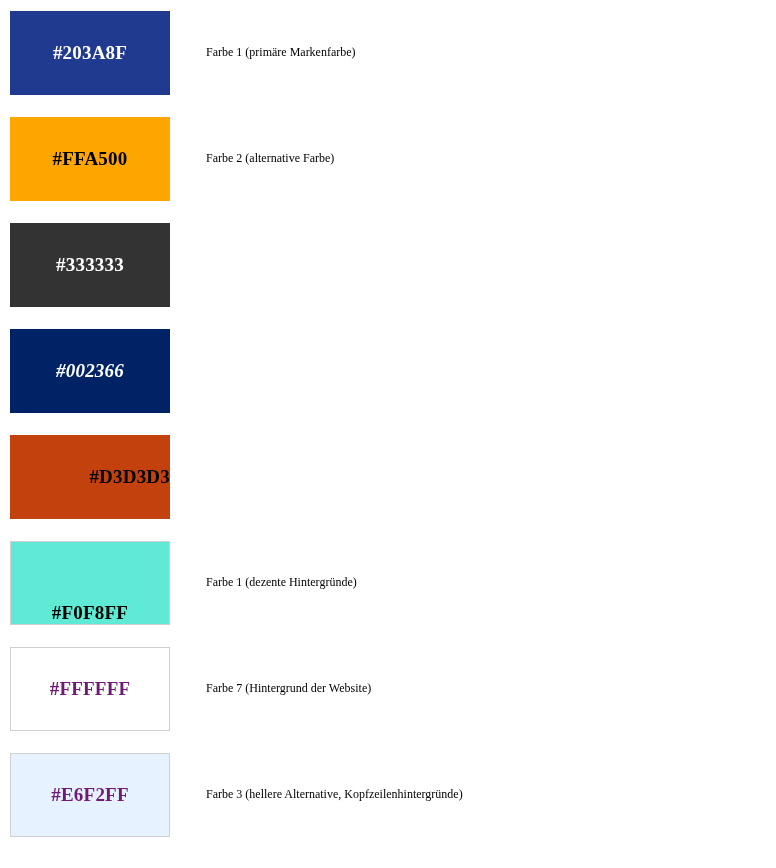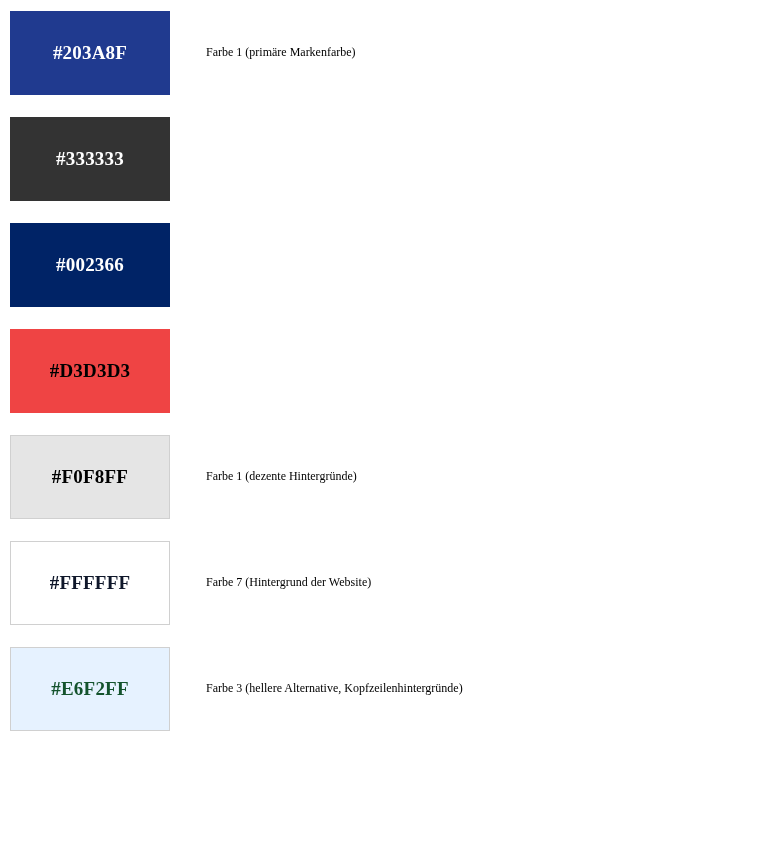--- a/index.html
+++ b/index.html
@@ -58,53 +58,59 @@
 
 <div class="palette-list">
 
   <div class="palette-row">
     <div class="swatch" style="background-color: rgb(32, 58, 143);">
       <span class="swatch-label" style="color: rgb(255, 255, 255);">#203A8F</span>
     </div>
     <div class="description">Farbe 1 (primäre Markenfarbe)</div>
   </div>
 
+  <div class="palette-row">
+    <div class="swatch" style="background-color: rgb(255, 165, 0);">
+      <span class="swatch-label" style="color: rgb(0, 0, 0);">#FFA500</span>
+    </div>
+    <div class="description">Farbe 2 (alternative Farbe)</div>
+  </div>
 
   <div class="palette-row">
     <div class="swatch" style="background-color: rgb(51, 51, 51);">
       <span class="swatch-label" style="color: rgb(255, 255, 255);">#333333</span>
     </div>
   </div>
 
   <div class="palette-row">
-    <div class="swatch" style="background-color: rgb(0, 35, 102);">
+    <div class="swatch" style="background-color: rgb(0, 35, 102); font-style: italic;">
       <span class="swatch-label" style="color: rgb(255, 255, 255);">#002366</span>
     </div>
   </div>
 
   <div class="palette-row">
-    <div class="swatch" style="background-color: #ef4444;">
+    <div class="swatch" style="background-color: #c2410c; justify-content: flex-end;">
       <span class="swatch-label" style="color: rgb(0, 0, 0);">#D3D3D3</span>
     </div>
   </div>
 
   <div class="palette-row">
-    <div class="swatch bordered" style="background-color: #e5e5e5;">
+    <div class="swatch bordered" style="background-color: #5eead4; align-items: flex-end;">
       <span class="swatch-label" style="color: rgb(0, 0, 0);">#F0F8FF</span>
     </div>
     <div class="description">Farbe 1 (dezente Hintergründe)</div>
   </div>
 
   <div class="palette-row">
     <div class="swatch bordered" style="background-color: rgb(255, 255, 255);">
-      <span class="swatch-label" style="color: #0f172a;">#FFFFFF</span>
+      <span class="swatch-label" style="color: #701a75;">#FFFFFF</span>
     </div>
     <div class="description">Farbe 7 (Hintergrund der Website)</div>
   </div>
 
   <div class="palette-row">
     <div class="swatch bordered" style="background-color: rgb(230, 242, 255);">
-      <span class="swatch-label" style="color: #14532d;">#E6F2FF</span>
+      <span class="swatch-label" style="color: #701a75;">#E6F2FF</span>
     </div>
     <div class="description">Farbe 3 (hellere Alternative, Kopfzeilenhintergründe)</div>
   </div>
 
 </div>
 
 </body></html>

